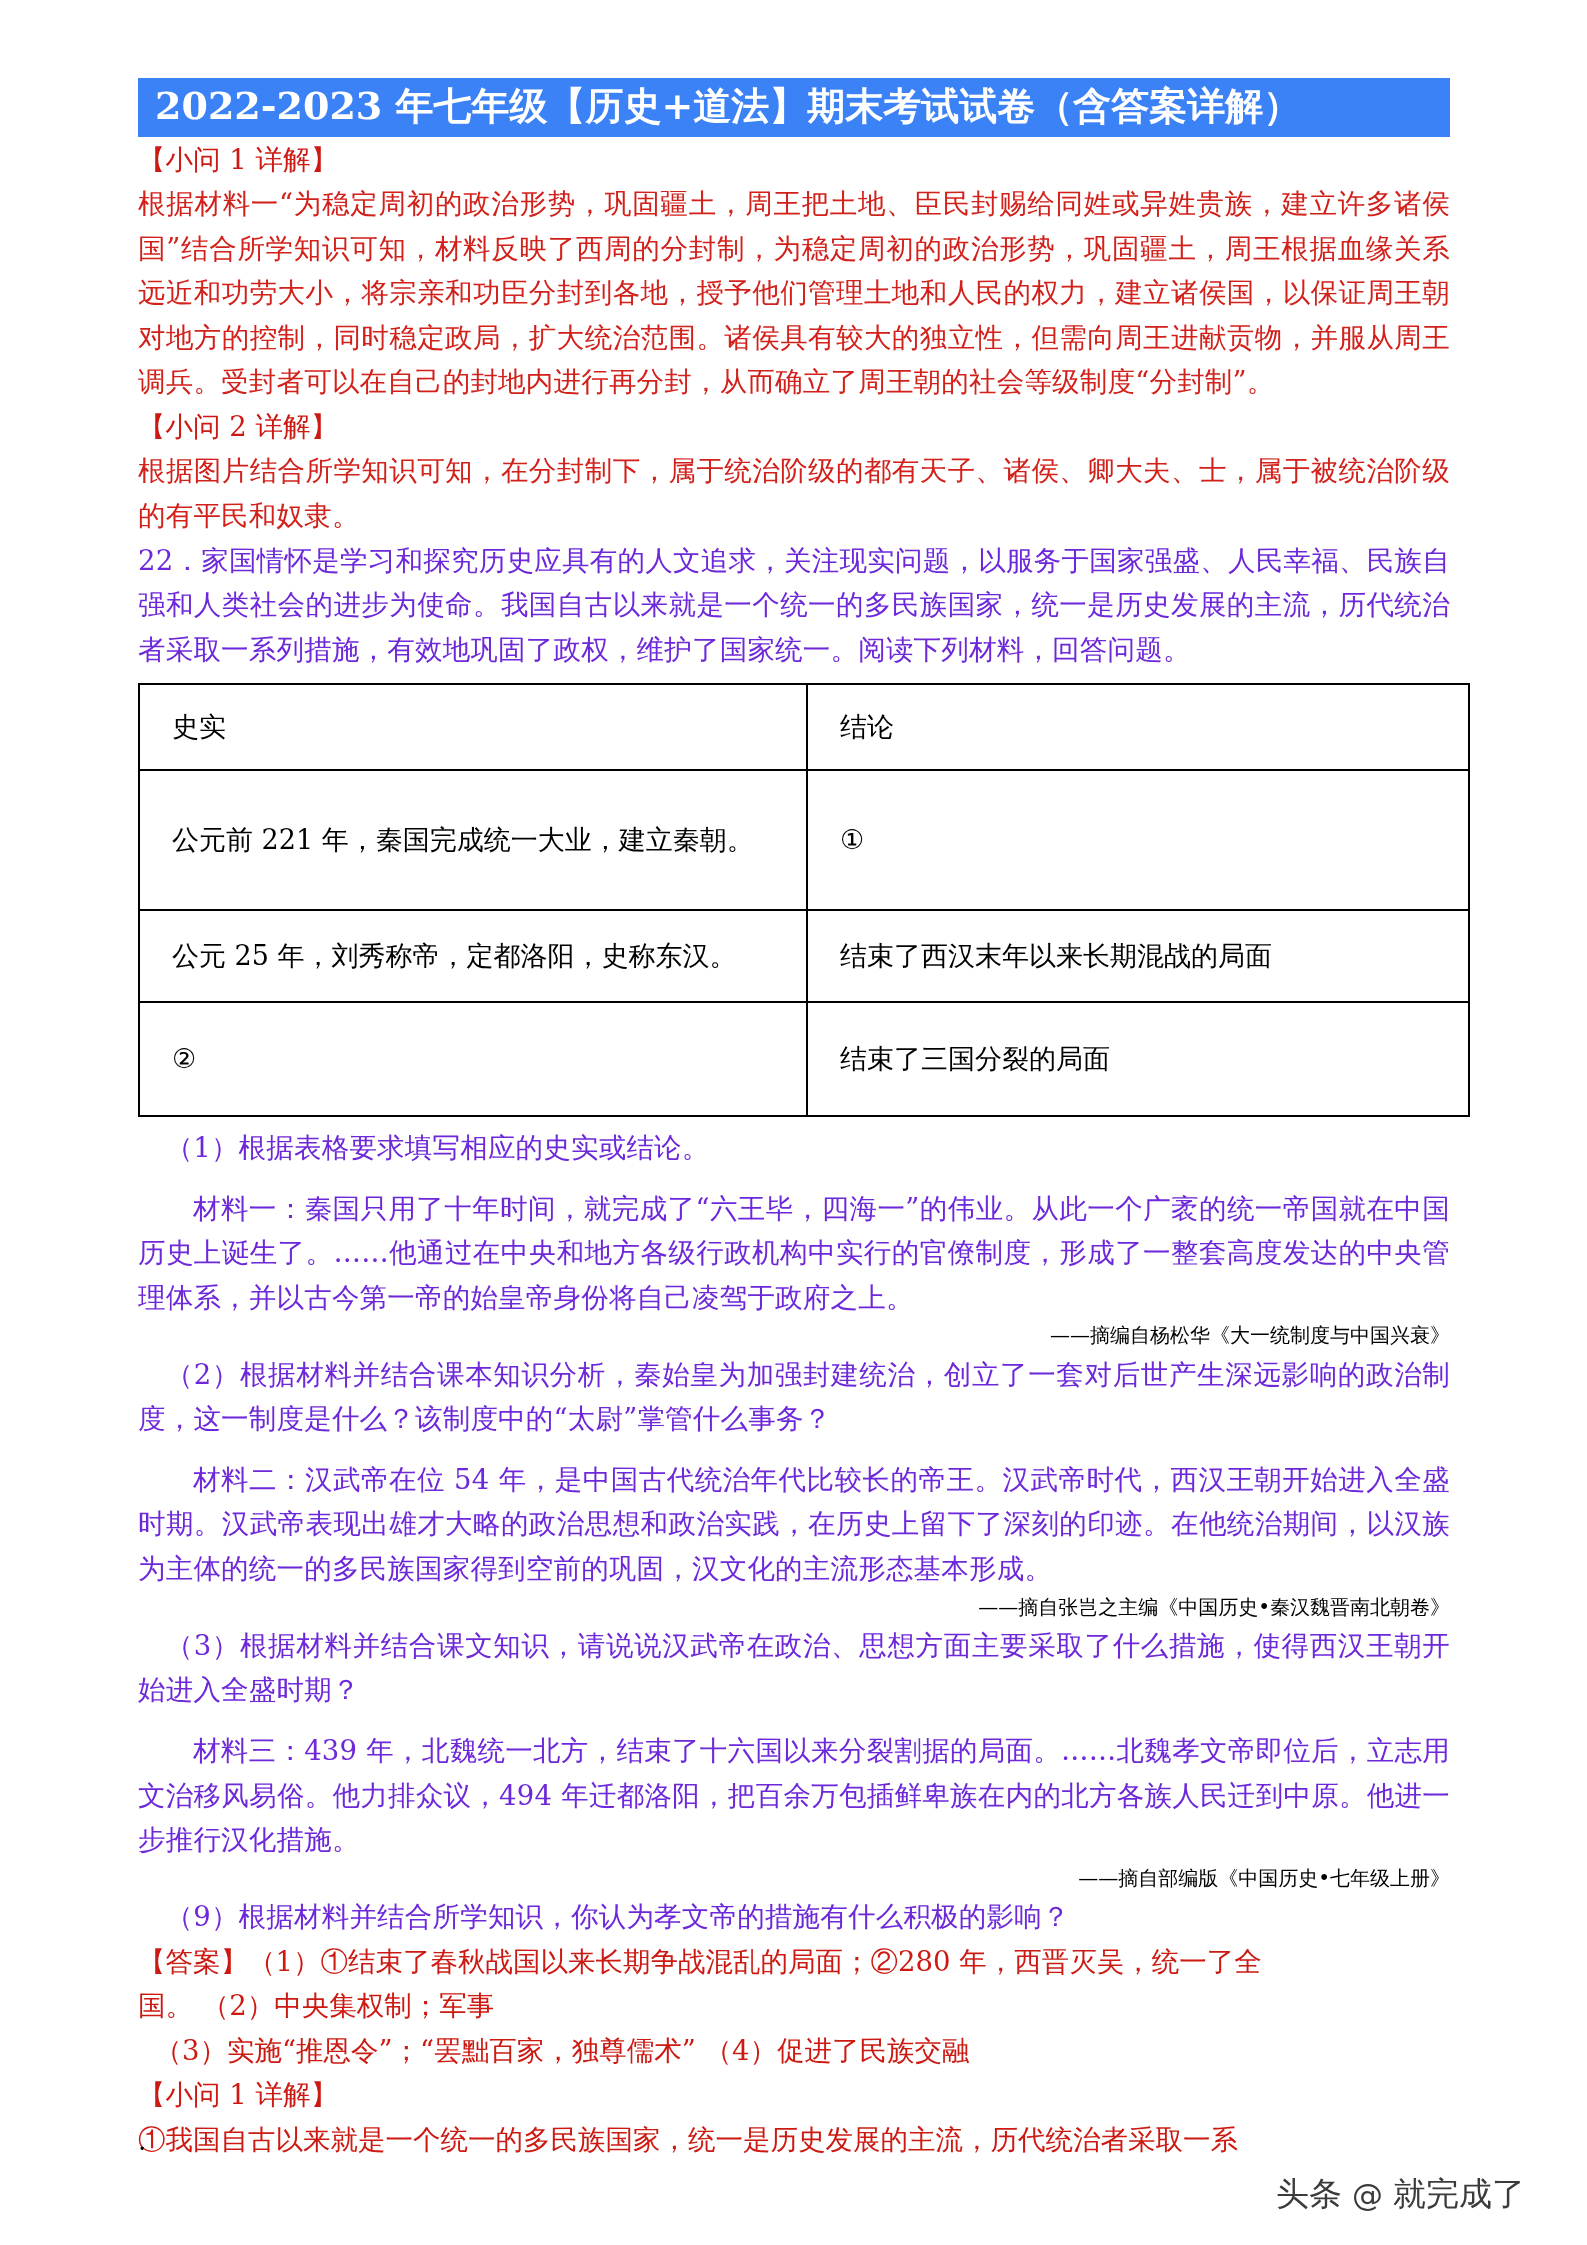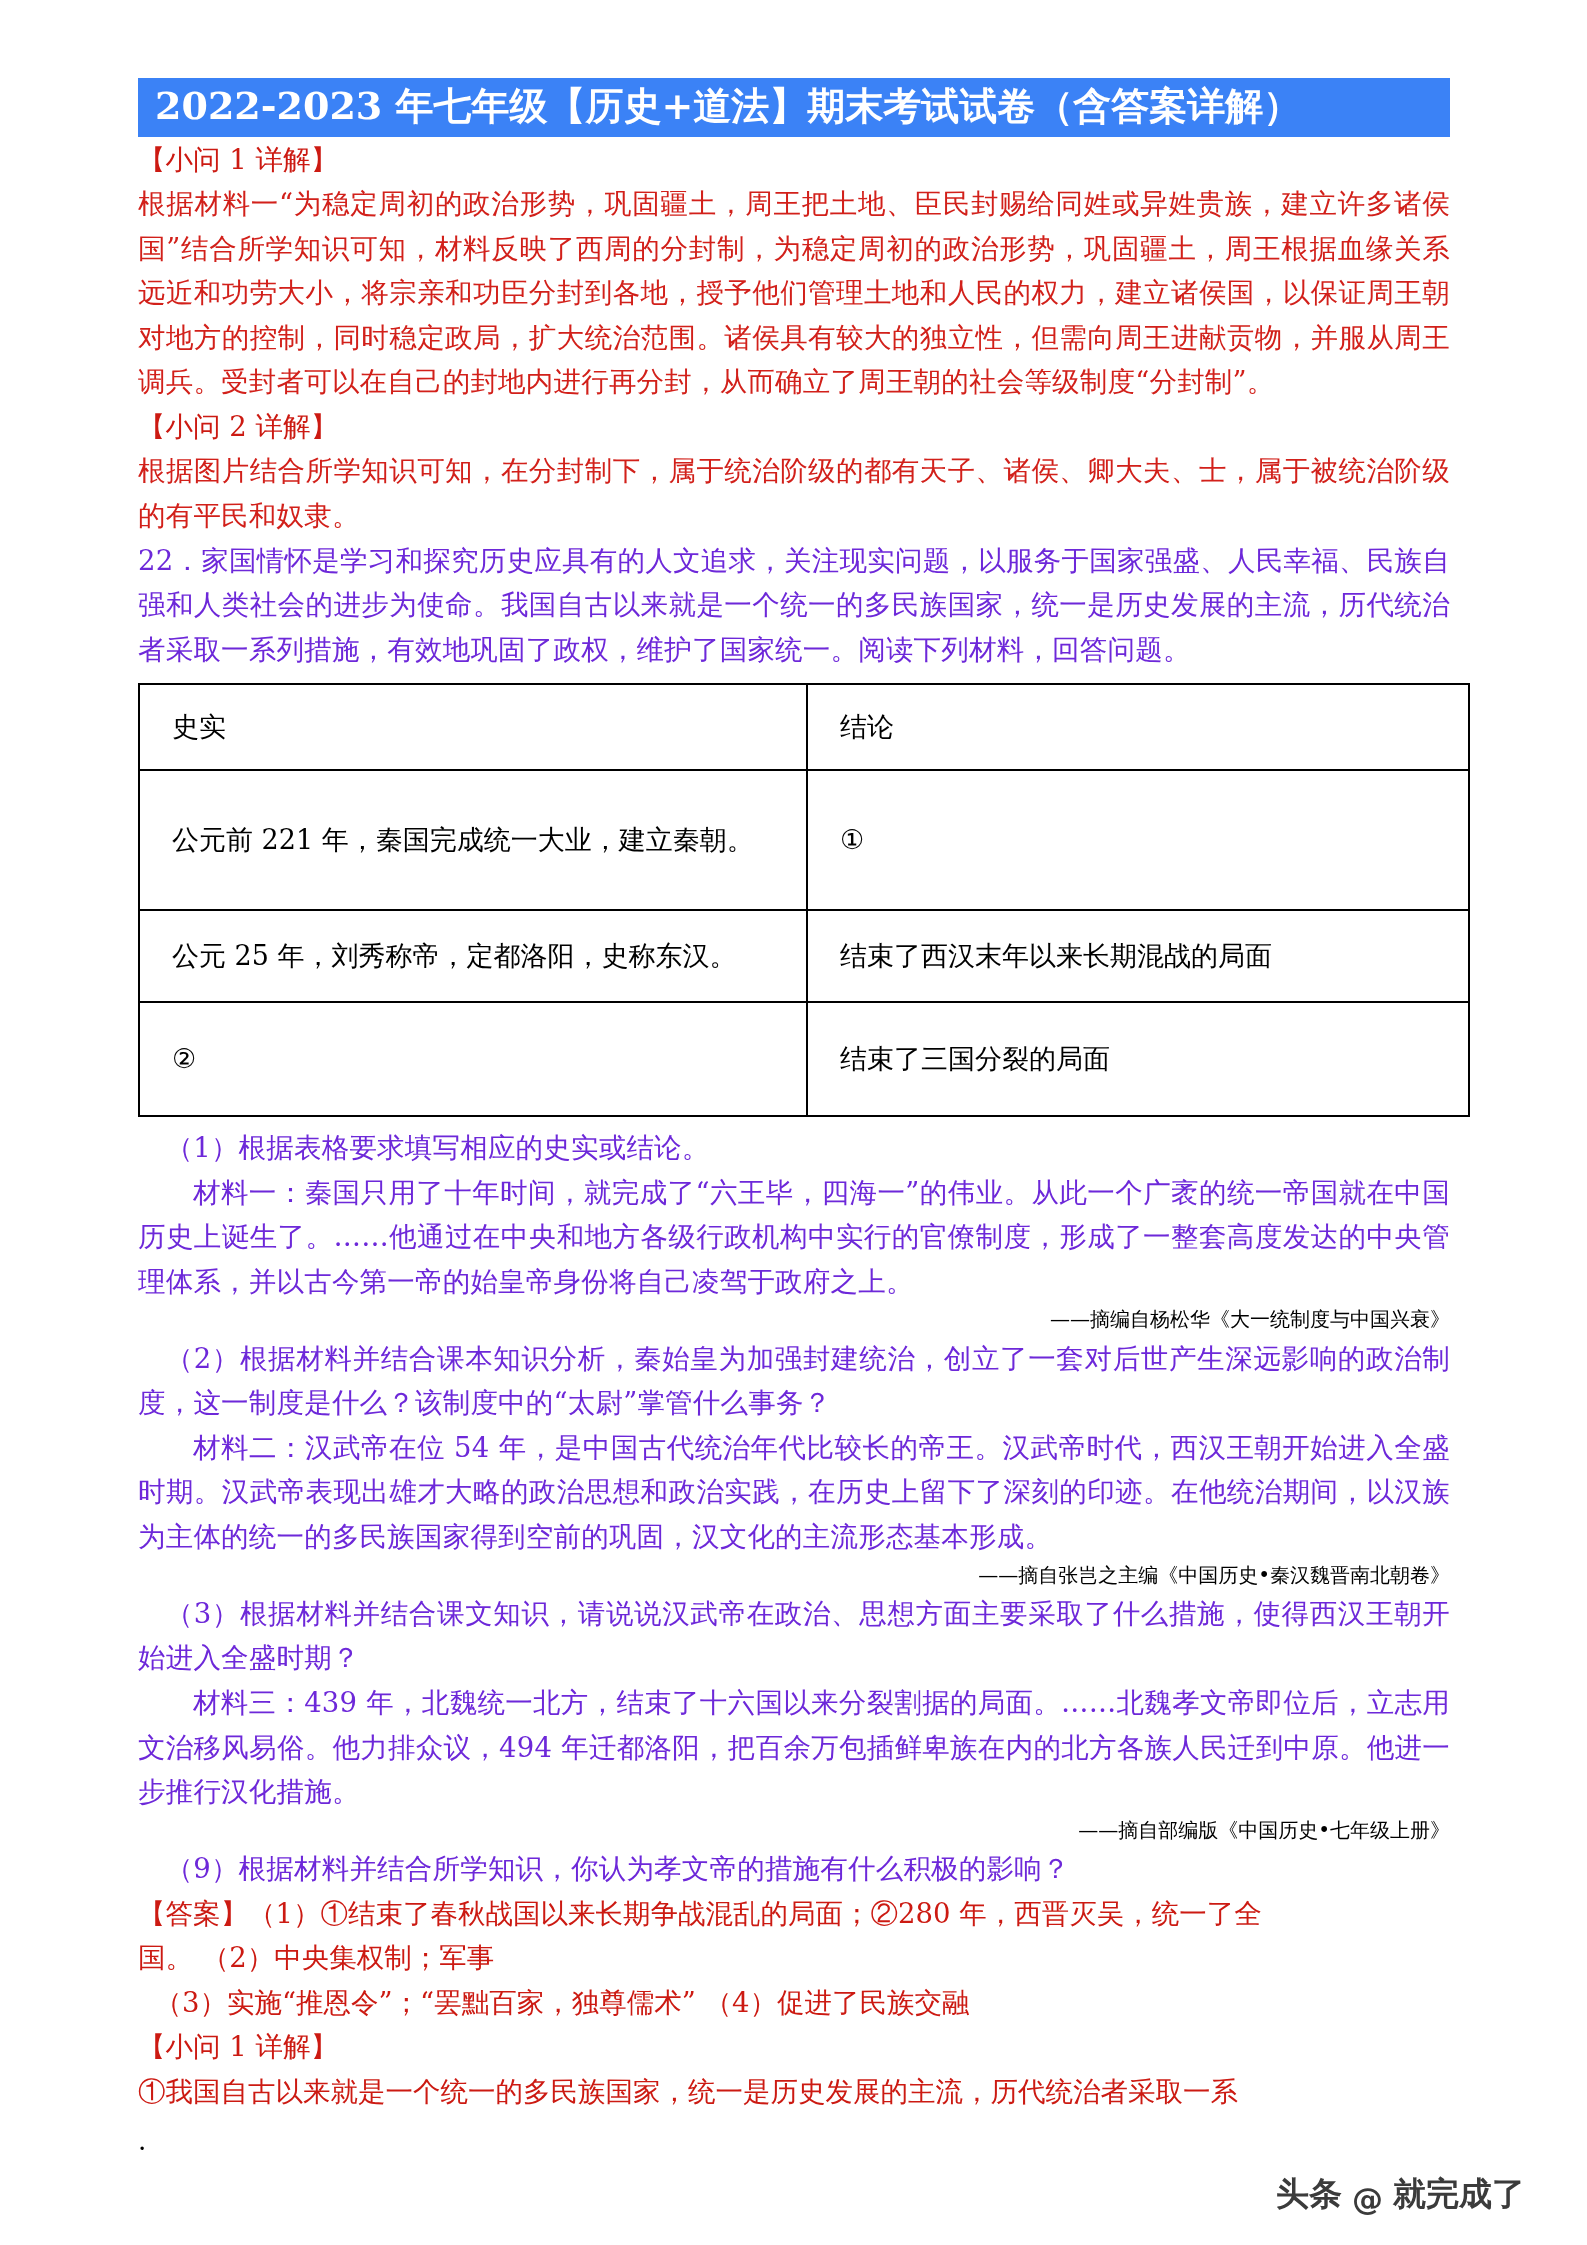--- a/index.html
+++ b/index.html
@@ -54,21 +54,21 @@
   }
   .red {
     color: #d2201a;
   }
   .redlbl {
     color: #cc1a12;
     font-size: 27.5px;
     line-height: 1.62;
     margin: 0;
   }
-  .indent2 { text-indent: 2em; }
+  .indent2 { text-indent: 2em; margin-top: 16px; }
   .indent1 { text-indent: 1em; }
   .righted {
     text-align: right;
     font-size: 20px;
     line-height: 1.62;
     color: #000;
     margin: 0;
   }
   
   table.fact-table {
@@ -99,25 +99,25 @@
     font-size: 26px;
     color: #000;
     line-height: 1;
   }
   
   .watermark {
     position: absolute;
     right: 62px;
     bottom: 28px;
     display: flex;
-    align-items: flex-end;
+    align-items: center;
     gap: 10px;
     font-family: "DejaVu Sans", "Liberation Sans", sans-serif;
     font-size: 33px;
-    font-weight: bold;
+    font-weight: normal;
     color: #2b2b2b;
     opacity: 0.92;
     white-space: nowrap;
   }
   .watermark .wm-at {
     font-size: 31px;
   }
 </style>
 </head>
 <body>

